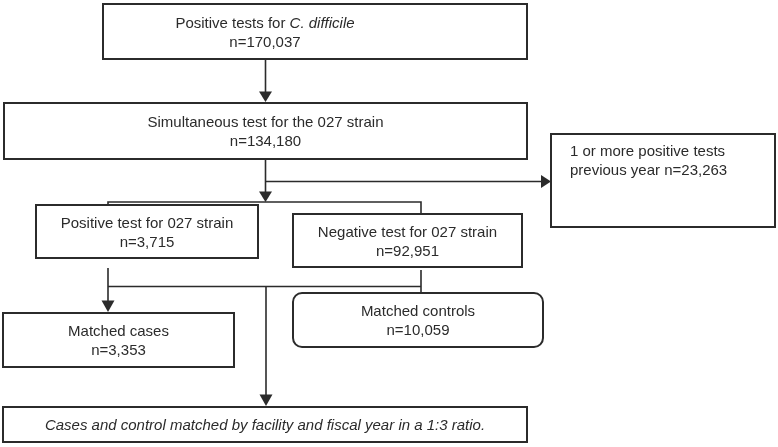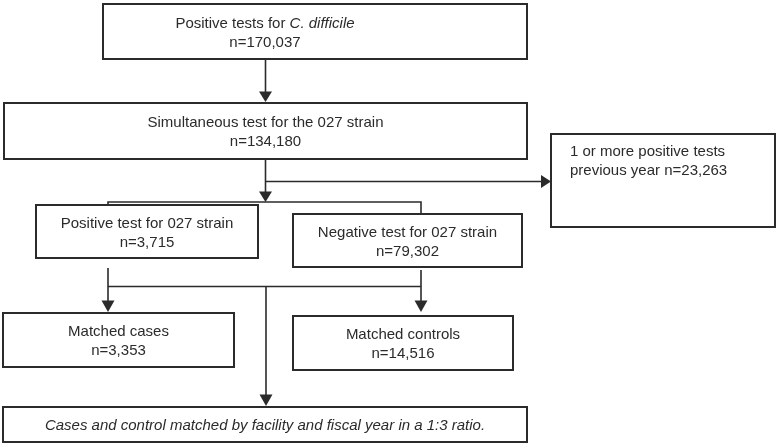--- a/index.html
+++ b/index.html
@@ -98,30 +98,30 @@
     <div>previous year n=23,263</div>
   </div>
 
   <div class="node" style="left:3px; top:204px; width:224px; height:55px;margin-left:32px;">
     <div>Positive test for 027 strain</div>
     <div>n=3,715</div>
   </div>
 
   <div class="node" style="left:292px; top:213px; width:231px; height:55px;justify-content:center;">
     <div>Negative test for 027 strain</div>
-    <div>n=79,302</div>
+    <div>n=92,951</div>
   </div>
 
   <div class="node" style="left:2px; top:312px; width:233px; height:56px;">
     <div>Matched cases</div>
     <div>n=3,353</div>
   </div>
 
-  <div class="node" style="left:292px; top:315px; width:222px; height:56px;">
+  <div class="node" style="left:292px; top:292px; width:252px; height:56px;border-radius:10px;">
     <div>Matched controls</div>
-    <div>n=14,516</div>
+    <div>n=10,059</div>
   </div>
 
   <div class="node" style="left:2px; top:406px; width:526px; height:37px;font-style:italic;">
     <div>Cases and control matched by facility and fiscal year in a 1:3 ratio.</div>
   </div>
 
 </div>
 
 </body></html>

